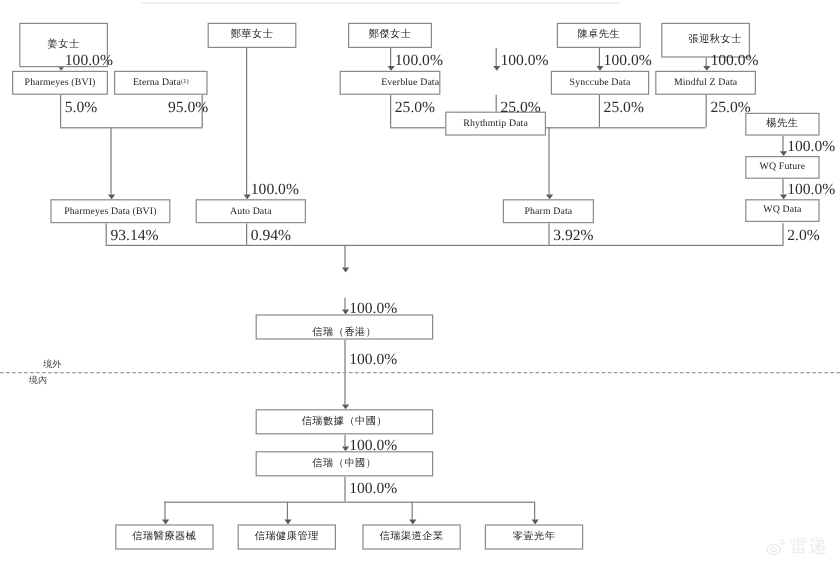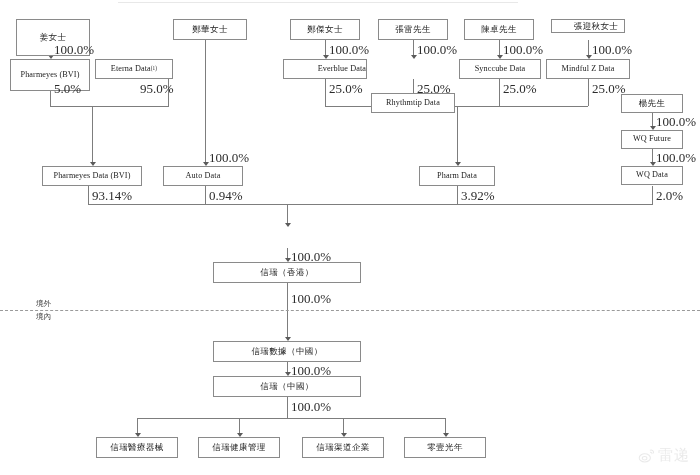--- a/index.html
+++ b/index.html
@@ -88,33 +88,30 @@
   </div>
 
   <div class="box cn" style="left:173px;top:19px;width:74px;height:21px;">
     <span>鄭華女士</span>
   </div>
 
   <div class="box cn" style="left:290px;top:19px;width:70px;height:21px;">
     <span>鄭傑女士</span>
   </div>
 
-  <div class="box cn" style="left:378px;top:19px;width:70px;height:21px;">
-    <span>張雷先生</span>
-  </div>
 
   <div class="box cn" style="left:464px;top:19px;width:70px;height:21px;">
     <span>陳卓先生</span>
   </div>
 
-  <div class="box cn" style="left:551px;top:19px;width:74px;height:14px;padding-left:16px;">
+  <div class="box cn" style="left:551px;top:19px;width:74px;height:29px;padding-left:16px;">
     <span>張迎秋女士</span>
   </div>
 
-  <div class="box en" style="left:10px;top:59px;width:80px;height:32px;">
+  <div class="box en" style="left:10px;top:59px;width:80px;height:20px;">
     <span>Pharmeyes (BVI)</span>
   </div>
 
   <div class="box en" style="left:95px;top:59px;width:78px;height:20px;">
     <span>Eterna Data</span>
       <span class="sup">(1)</span>
   </div>
 
   <div class="box en" style="left:283px;top:59px;width:84px;height:20px;justify-content:flex-end;">
     <span>Everblue Data</span>
@@ -141,30 +138,30 @@
   </div>
 
   <div class="box en" style="left:621px;top:166px;width:62px;height:19px;">
     <span>WQ Data</span>
   </div>
 
   <div class="box en" style="left:42px;top:166px;width:100px;height:20px;">
     <span>Pharmeyes Data (BVI)</span>
   </div>
 
-  <div class="box en" style="left:163px;top:166px;width:80px;height:20px;">
+  <div class="box en" style="left:163px;top:166px;width:92px;height:20px;">
     <span>Auto Data</span>
   </div>
 
   <div class="box en" style="left:419px;top:166px;width:76px;height:20px;">
     <span>Pharm Data</span>
   </div>
 
 
-  <div class="box cn" style="left:213px;top:262px;width:148px;height:21px;">
+  <div class="box cn" style="left:213px;top:262px;width:148px;height:21px;align-items:flex-end;">
     <span>信瑞（香港）</span>
   </div>
 
   <div class="box cn" style="left:213px;top:341px;width:148px;height:21px;">
     <span>信瑞數據（中國）</span>
   </div>
 
   <div class="box cn" style="left:213px;top:376px;width:148px;height:21px;">
     <span>信瑞（中國）</span>
   </div>
@@ -262,21 +259,21 @@
   <div class="vline" style="left:287px;top:248px;height:10px;"></div>
   <div class="arrow" style="left:284.5px;top:258px;"></div>
   <div class="pct" style="left:291px;top:249px;">100.0%</div>
 
   <div class="vline" style="left:287px;top:283px;height:54px;"></div>
   <div class="arrow" style="left:284.5px;top:337px;"></div>
   <div class="pct" style="left:291px;top:291px;">100.0%</div>
 
   <div class="dashed"></div>
   <div class="juris" style="left:36px;top:299px;">境外</div>
-  <div class="juris" style="left:36px;top:312px;">境內</div>
+  <div class="juris" style="left:24px;top:312px;">境內</div>
 
   <div class="vline" style="left:287px;top:362px;height:10px;"></div>
   <div class="arrow" style="left:284.5px;top:372px;"></div>
   <div class="pct" style="left:291px;top:363px;">100.0%</div>
 
   <div class="vline" style="left:287px;top:397px;height:21px;"></div>
   <div class="pct" style="left:291px;top:399px;">100.0%</div>
   <div class="hline" style="left:137px;top:418px;width:308px;"></div>
 
   <div class="vline" style="left:137px;top:418px;height:15px;"></div>

